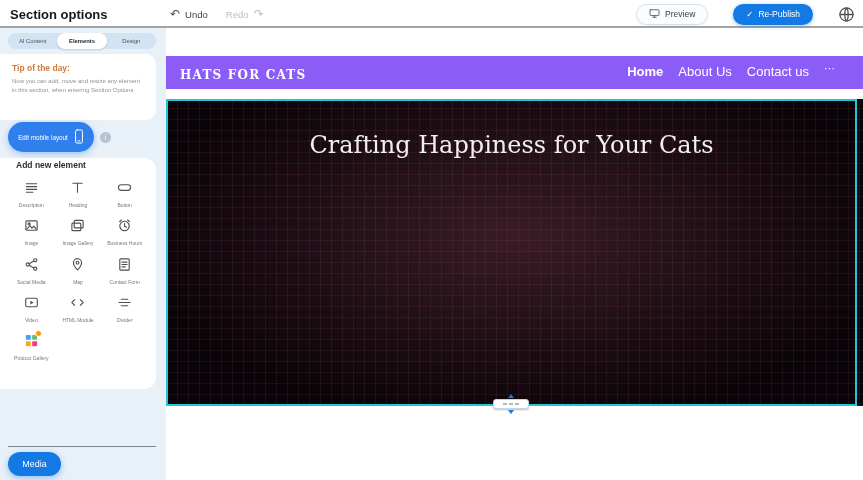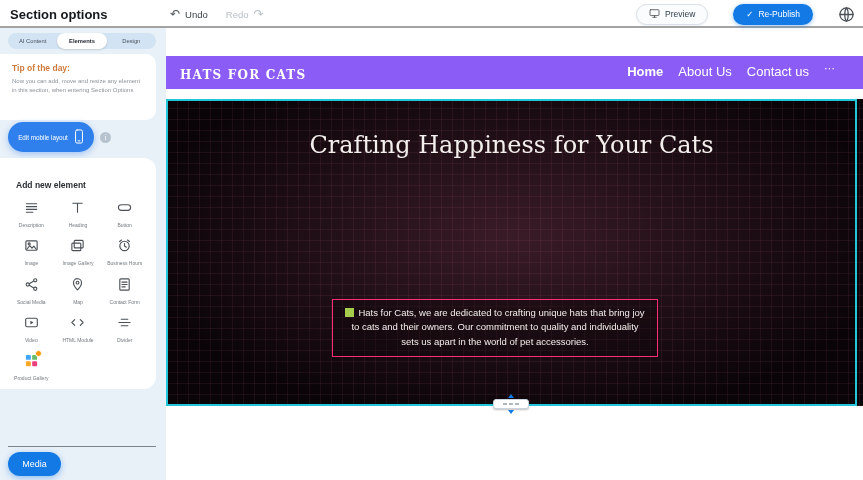--- a/index.html
+++ b/index.html
@@ -25,21 +25,21 @@
   .tab { flex:1; text-align:center; font-size:5.8px; color:#46525d; line-height:16px; height:16px; border-radius:8px; cursor:pointer; }
   .tab.active { background:#fff; font-weight:bold; color:#20262c; box-shadow:0 1px 2px rgba(0,0,0,.15); }
 
   .tip-card { position:absolute; left:0; top:26px; width:156px; height:66px; background:#fff; border-radius:0 10px 10px 0; padding:9px 12px; }
   .tip-title { font-size:8.5px; font-weight:bold; color:#cf7a3d; margin-bottom:4px; }
   .tip-body { font-size:6px; color:#8b9299; line-height:1.5; }
 
   .edit-mobile { position:absolute; left:8px; top:94px; width:86px; height:30px; border-radius:15px; background:#2f80ed; color:#fff; display:flex; align-items:center; justify-content:center; gap:6px; font-size:6.3px; box-shadow:0 2px 6px rgba(47,128,237,.4); cursor:pointer; }
   .info-dot { position:absolute; left:100px; top:104px; width:11px; height:11px; border-radius:50%; background:#b6c3cf; color:#fff; font-size:7.5px; text-align:center; line-height:11px; font-style:italic; font-family:"Liberation Serif", serif; cursor:pointer; }
 
-  .add-card { position:absolute; left:0; top:130px; width:156px; height:231px; background:#fff; border-radius:0 12px 12px 0; padding-top:22px; }
+  .add-card { position:absolute; left:0; top:130px; width:156px; height:231px; background:#fff; border-radius:0 12px 12px 0; padding-top:2px; }
   .add-title { font-size:8.5px; font-weight:bold; color:#2a2e33; margin:0 0 5px 16px; }
   .el-grid { display:grid; grid-template-columns:repeat(3,1fr); row-gap:1px; padding:0 8px; }
   .el-cell { position:relative; display:flex; flex-direction:column; align-items:center; gap:3px; padding:5px 0 4px; border-radius:6px; cursor:pointer; }
   .el-cell svg { width:15px; height:15px; }
   .el-label { font-size:5px; color:#737a81; text-align:center; line-height:1.25; max-width:42px; }
   .pg-badge { position:absolute; top:2px; left:58%; width:7px; height:7px; border-radius:50%; background:#ff9800; border:1px solid #fff; }
 
   .sb-divider { position:absolute; left:8px; top:418px; width:148px; height:1px; background:#7c848c; }
   .btn-done { position:absolute; left:8px; top:424px; width:53px; height:24px; border-radius:13px; background:#1279e5; color:#fff; font-size:9px; display:flex; align-items:center; justify-content:center; box-shadow:0 2px 6px rgba(18,121,229,.4); cursor:pointer; }
 
@@ -293,21 +293,20 @@
         <span class="nav-item">About Us</span>
         <span class="nav-item">Contact us</span>
         <span class="nav-more">⋯</span>
       </div>
     </div>
 
     <div class="hero-bg"></div>
 
     <div class="hero-content">
       <div class="hero-heading">Crafting Happiness for Your Cats</div>
-      <div class="hero-para"><span class="green-handle"></span><span>Hats for Cats, we are dedicated to crafting unique hats that bring joy to cats and their owners. Our commitment to quality and individuality sets us apart in the world of pet accessories.</span></div>
     </div>
 
     <div class="section-outline"></div>
 
     <div class="bottom-area">
       
     </div>
 
     <div class="resize-handle">
       <span class="rh-tri-up"></span>

